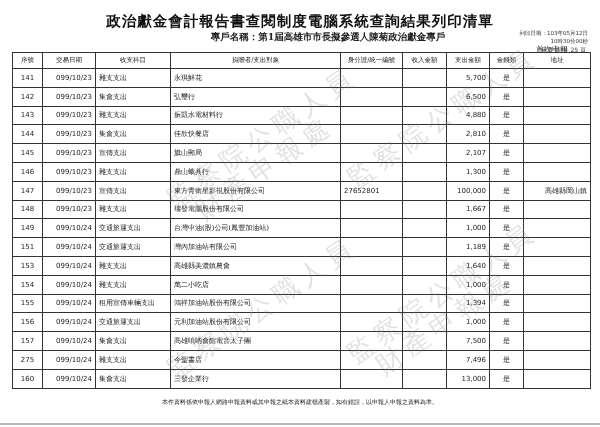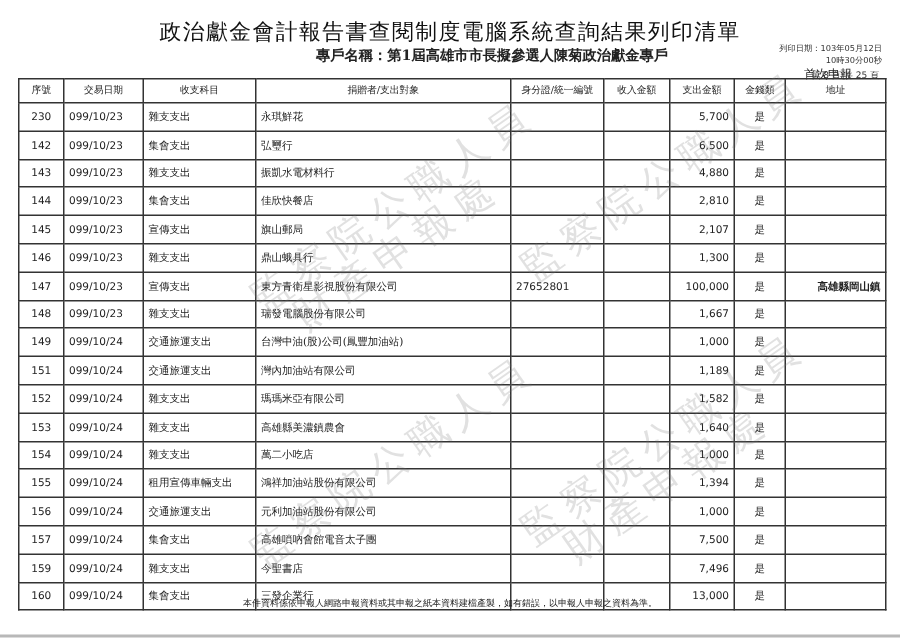--- a/index.html
+++ b/index.html
@@ -2,21 +2,21 @@
 <html><head>
 <meta charset="utf-8">
 <style>
   html, body { margin: 0; padding: 0; }
   body {
     width: 600px; height: 427px; background: #ffffff; position: relative; overflow: hidden;
     font-family: "DejaVu Sans", sans-serif; color: #1a1a1a;
   }
   .title {
     position: absolute; left: 0; width: 600px; top: 12px; text-align: center;
-    font-family: "DejaVu Serif", serif; font-size: 14.5px; font-weight: normal; letter-spacing: 1px; color: #111;
+    font-family: "DejaVu Serif", serif; font-size: 14.5px; font-weight: bold; letter-spacing: 1px; color: #111;
   }
   .subtitle {
     position: absolute; left: 0; width: 600px; top: 31px; text-align: center;
     font-family: "DejaVu Serif", serif; font-size: 9.5px; font-weight: bold; color: #222; padding-left: 28px;
   }
   .report-type {
     position: absolute; left: 0; width: 568px; top: 44px; text-align: right;
     font-family: "DejaVu Serif", serif; font-size: 8px; color: #222;
   }
   .print-date {
@@ -32,27 +32,27 @@
     border: 1.5px solid #222;
   }
   table.report th, table.report td {
     border: 1px solid #333; padding: 0 3px; height: 17.8px; overflow: hidden; white-space: nowrap;
     font-size: 7px; color: #222;
   }
   table.report th {
     height: 15px; font-family: "DejaVu Serif", serif; font-weight: normal; font-size: 6.5px; text-align: center; margin-top: 33px;
   }
   td.c-seq { text-align: center; font-size: 6.5px; }
-  td.c-date { text-align: left; font-size: 7px; }
+  td.c-date { text-align: right; font-size: 7px; }
   td.c-item { font-family: "DejaVu Serif", serif; font-size: 6.5px; padding-left: 6px; }
   td.c-name { font-family: "DejaVu Serif", serif; font-size: 6.5px; padding-left: 6px; }
   td.c-id { font-size: 5.5px; padding-left: 4px; }
   td.c-amt { text-align: right; font-size: 6.5px; }
   td.c-cash { text-align: center; font-family: "DejaVu Serif", serif; font-size: 6.5px; }
-  td.c-addr { font-family: "DejaVu Serif", serif; font-size: 6.5px; text-align: right; font-weight: bold; }
+  td.c-addr { font-family: "DejaVu Serif", serif; font-size: 6.5px; text-align: right; }
   .footer-note {
     position: absolute; left: 0; width: 600px; top: 398px; text-align: center;
     font-family: "DejaVu Serif", serif; font-size: 6px; color: #222;
   }
   .bottom-rule {
     position: absolute; left: 0; width: 600px; top: 423px; height: 2px; background: #b8b8b8;
   }
   .watermark {
     position: absolute; font-family: "DejaVu Serif", serif; color: rgba(120,120,120,0.22);
     font-size: 26px; letter-spacing: 6px; transform: rotate(-35deg); white-space: nowrap; pointer-events: none;
@@ -90,21 +90,21 @@
       <th>捐贈者/支出對象</th>
       <th>身分證/統一編號</th>
       <th>收入金額</th>
       <th>支出金額</th>
       <th>金錢類</th>
       <th>地址</th>
     </tr>
   </thead>
   <tbody id="rows">
       <tr>
-        <td class="c-seq">230</td>
+        <td class="c-seq">141</td>
         <td class="c-date">099/10/23</td>
         <td class="c-item">雜支支出</td>
         <td class="c-name">永琪鮮花</td>
         <td class="c-id"></td>
         <td class="c-amt"></td>
         <td class="c-amt">5,700</td>
         <td class="c-cash">是</td>
         <td class="c-addr"></td>
       </tr>
       <tr>
@@ -200,31 +200,20 @@
         <td class="c-date">099/10/24</td>
         <td class="c-item">交通旅運支出</td>
         <td class="c-name">灣內加油站有限公司</td>
         <td class="c-id"></td>
         <td class="c-amt"></td>
         <td class="c-amt">1,189</td>
         <td class="c-cash">是</td>
         <td class="c-addr"></td>
       </tr>
       <tr>
-        <td class="c-seq">152</td>
-        <td class="c-date">099/10/24</td>
-        <td class="c-item">雜支支出</td>
-        <td class="c-name">瑪瑪米亞有限公司</td>
-        <td class="c-id"></td>
-        <td class="c-amt"></td>
-        <td class="c-amt">1,582</td>
-        <td class="c-cash">是</td>
-        <td class="c-addr"></td>
-      </tr>
-      <tr>
         <td class="c-seq">153</td>
         <td class="c-date">099/10/24</td>
         <td class="c-item">雜支支出</td>
         <td class="c-name">高雄縣美濃鎮農會</td>
         <td class="c-id"></td>
         <td class="c-amt"></td>
         <td class="c-amt">1,640</td>
         <td class="c-cash">是</td>
         <td class="c-addr"></td>
       </tr>
@@ -266,21 +255,21 @@
         <td class="c-date">099/10/24</td>
         <td class="c-item">集會支出</td>
         <td class="c-name">高雄嗩吶會館電音太子團</td>
         <td class="c-id"></td>
         <td class="c-amt"></td>
         <td class="c-amt">7,500</td>
         <td class="c-cash">是</td>
         <td class="c-addr"></td>
       </tr>
       <tr>
-        <td class="c-seq">159</td>
+        <td class="c-seq">275</td>
         <td class="c-date">099/10/24</td>
         <td class="c-item">雜支支出</td>
         <td class="c-name">今聖書店</td>
         <td class="c-id"></td>
         <td class="c-amt"></td>
         <td class="c-amt">7,496</td>
         <td class="c-cash">是</td>
         <td class="c-addr"></td>
       </tr>
       <tr>

